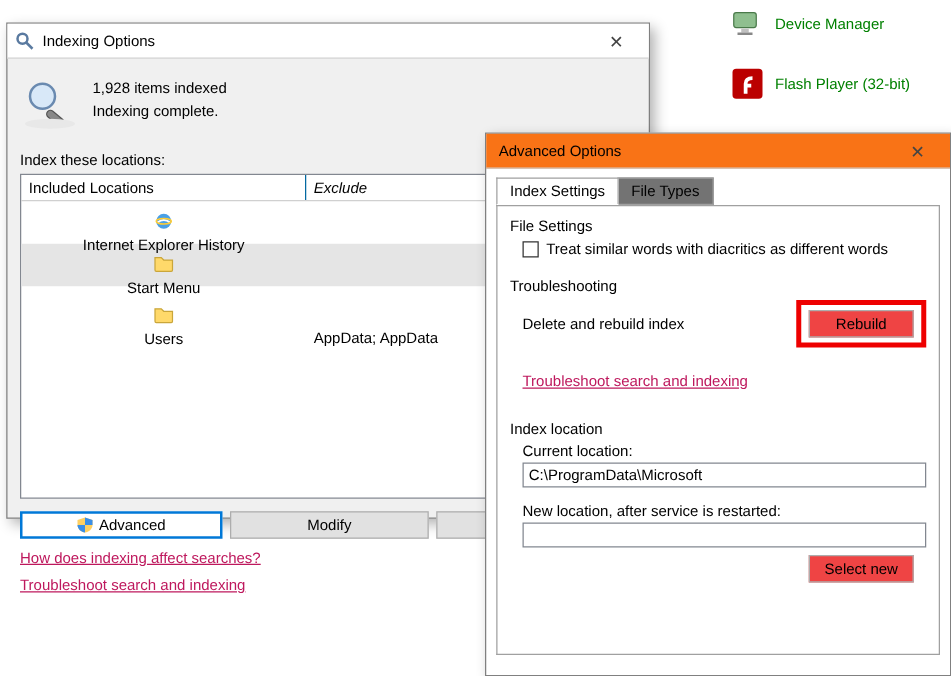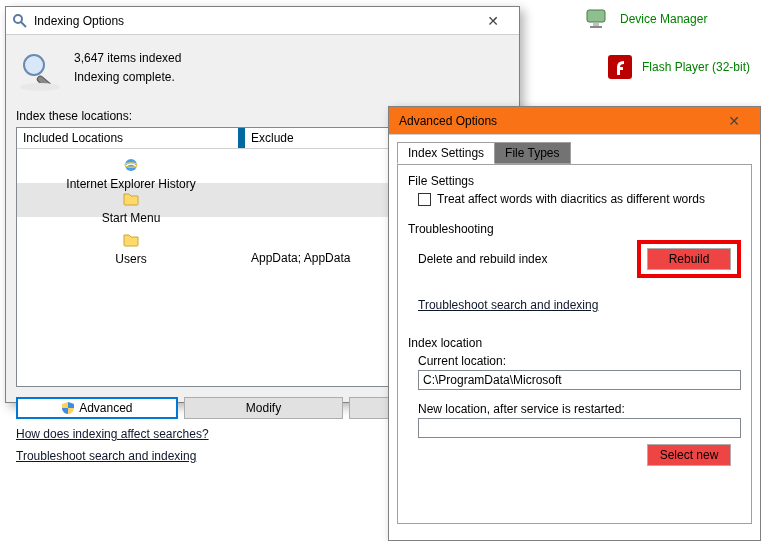--- a/index.html
+++ b/index.html
@@ -47,40 +47,40 @@
   .seclabel { margin: 8px 0 4px 0; }
 
   .listview {
     border: 1px solid #828790;
     background: #fff;
     height: 260px;
     display:flex; flex-direction:column;
   }
   .lv-head { display:flex; border-bottom:1px solid #d0d0d0; }
   .lv-head div { padding:3px 6px; font-size:12px; }
-  .lv-head .col1 { width:228px; border-right:7px solid #0369a1;}
-  .lv-head .col2 { flex:1;}
+  .lv-head .col1 { width:228px; border-right:1px solid #0369a1;}
+  .lv-head .col2 { flex:1;font-style:italic;}
   .lv-rows { flex:1; overflow:hidden;}
   .lv-row { display:flex; align-items:center; }
   .lv-row.sel { background:#e5e5e5; }
   .lv-row .c1 { width:228px; display:flex; align-items:center; gap:4px; padding:0 4px; height:18px;flex-direction:column;}
   .lv-row .c2 { flex:1; padding:0 6px;margin-top:34px;}
   .fic { width:16px; height:16px;}
 
   .btnrow { display:flex; gap:6px; margin-top:10px;}
   .btn {
     flex:1; height:22px; border:1px solid #adadad; background:#e1e1e1;
     display:flex; align-items:center; justify-content:center; gap:4px;
     font-family:inherit; font-size:12px;
   }
   .btn.primary { background:#fff; border:2px solid #0078d7; }
   .btn.disabled { color:#888; }
   .shield { width:14px; height:14px; }
 
-  .link { color:#0f172a; text-decoration:underline; margin-top:8px; cursor:pointer; display:block;}
+  .link { color:#be185d; text-decoration:underline; margin-top:8px; cursor:pointer; display:block;}
 
   
   #adv { left:388px; top:106px; width:373px; height:435px; background:#fff; border:1px solid #808080;}
   #adv .titlebar { background:#f97316;}
   .advbody { padding:6px 8px 8px 8px;}
   .tabs { display:flex; border-bottom:1px solid #a0a0a0; position:relative; top:1px;}
   .tab { border:1px solid #a0a0a0; padding:3px 10px; font-size:12px; background:#737373; margin-right:-1px;}
   .tab.active { background:#fff; border-bottom:1px solid #fff; position:relative; }
   .tabbody { border:1px solid #a0a0a0; border-top:none; padding:10px 10px 10px 10px; min-height:360px;}
   .group { margin-bottom:16px; }
@@ -99,56 +99,56 @@
 <div class="cplink" style="left:582px; top:3px;">
   <span class="ic">
     <svg width="28" height="28" viewBox="0 0 28 28">
         <rect x="3" y="5" width="18" height="12" rx="2" fill="#8fbf8f" stroke="#4a7a4a"></rect>
         <rect x="9" y="18" width="6" height="3" fill="#c0c0c0"></rect>
         <rect x="6" y="21" width="12" height="2" fill="#888"></rect>
       </svg>
   </span>
   <span class="lbl">Device Manager</span>
 </div>
-<div class="cplink" style="left:604px; top:51px;">
+<div class="cplink" style="left:582px; top:51px;">
   <span class="ic">
     <svg width="28" height="28" viewBox="0 0 28 28">
         <rect x="2" y="2" width="24" height="24" rx="3" fill="#b00"></rect>
         <path d="M11 22 V14 Q11 8 18 8 V11 Q14 11 14 14 H17 V17 H14 V22 Z" fill="#fff"></path>
       </svg>
   </span>
   <span class="lbl">Flash Player (32-bit)</span>
 </div>
 <div class="cplink kb" style="left:582px; top:100px; opacity:.4;">
   <span class="ic"></span>
   <span class="lbl">Keyboard</span>
 </div>
 
-<div class="win" id="io" style="left:5px; top:6px; width:515px; height:397px;">
+<div class="win" id="io" style="left:5px; top:18px; width:515px; height:397px;">
   <div class="titlebar">
     <span class="tic">
       <svg width="16" height="16" viewBox="0 0 16 16">
           <circle cx="6" cy="6" r="4" fill="none" stroke="#5a7aa0" stroke-width="2"></circle>
           <line x1="9" y1="9" x2="14" y2="14" stroke="#5a7aa0" stroke-width="2"></line>
         </svg>
     </span>
     <span class="ttl">Indexing Options</span>
     <div class="closebtn">✕</div>
   </div>
   <div class="iobody">
     <div class="iotop">
       <span class="ioicon">
         <svg width="48" height="48" viewBox="0 0 48 48">
             <circle cx="18" cy="18" r="10" fill="#d8e8f8" stroke="#6a8ab0" stroke-width="2"></circle>
             <rect x="24" y="28" width="16" height="6" rx="3" transform="rotate(40 24 28)" fill="#888" stroke="#555"></rect>
             <ellipse cx="24" cy="40" rx="20" ry="4" fill="#e8e8e8"></ellipse>
           </svg>
       </span>
       <div class="iostats">
-        <div>3,647 items indexed</div>
+        <div>1,928 items indexed</div>
         <div>Indexing complete.</div>
       </div>
     </div>
     <div class="seclabel">Index these locations:</div>
 
     <div class="listview">
       <div class="lv-head">
         <div class="col1">Included Locations</div>
         <div class="col2">Exclude</div>
       </div>
@@ -222,21 +222,21 @@
   <div class="advbody">
     <div class="tabs">
       <div class="tab active">Index Settings</div>
       <div class="tab">File Types</div>
     </div>
     <div class="tabbody">
       <div class="group">
         <div class="glabel">File Settings</div>
         <label class="chk">
           <span class="box"></span>
-          <span>Treat affect words with diacritics as different words</span>
+          <span>Treat similar words with diacritics as different words</span>
         </label>
       </div>
 
       <div class="group">
         <div class="glabel">Troubleshooting</div>
         <div class="rowflex">
           <span>Delete and rebuild index</span>
           <span class="rebuildwrap">
             <button class="winbtn">Rebuild</button>
           </span>

